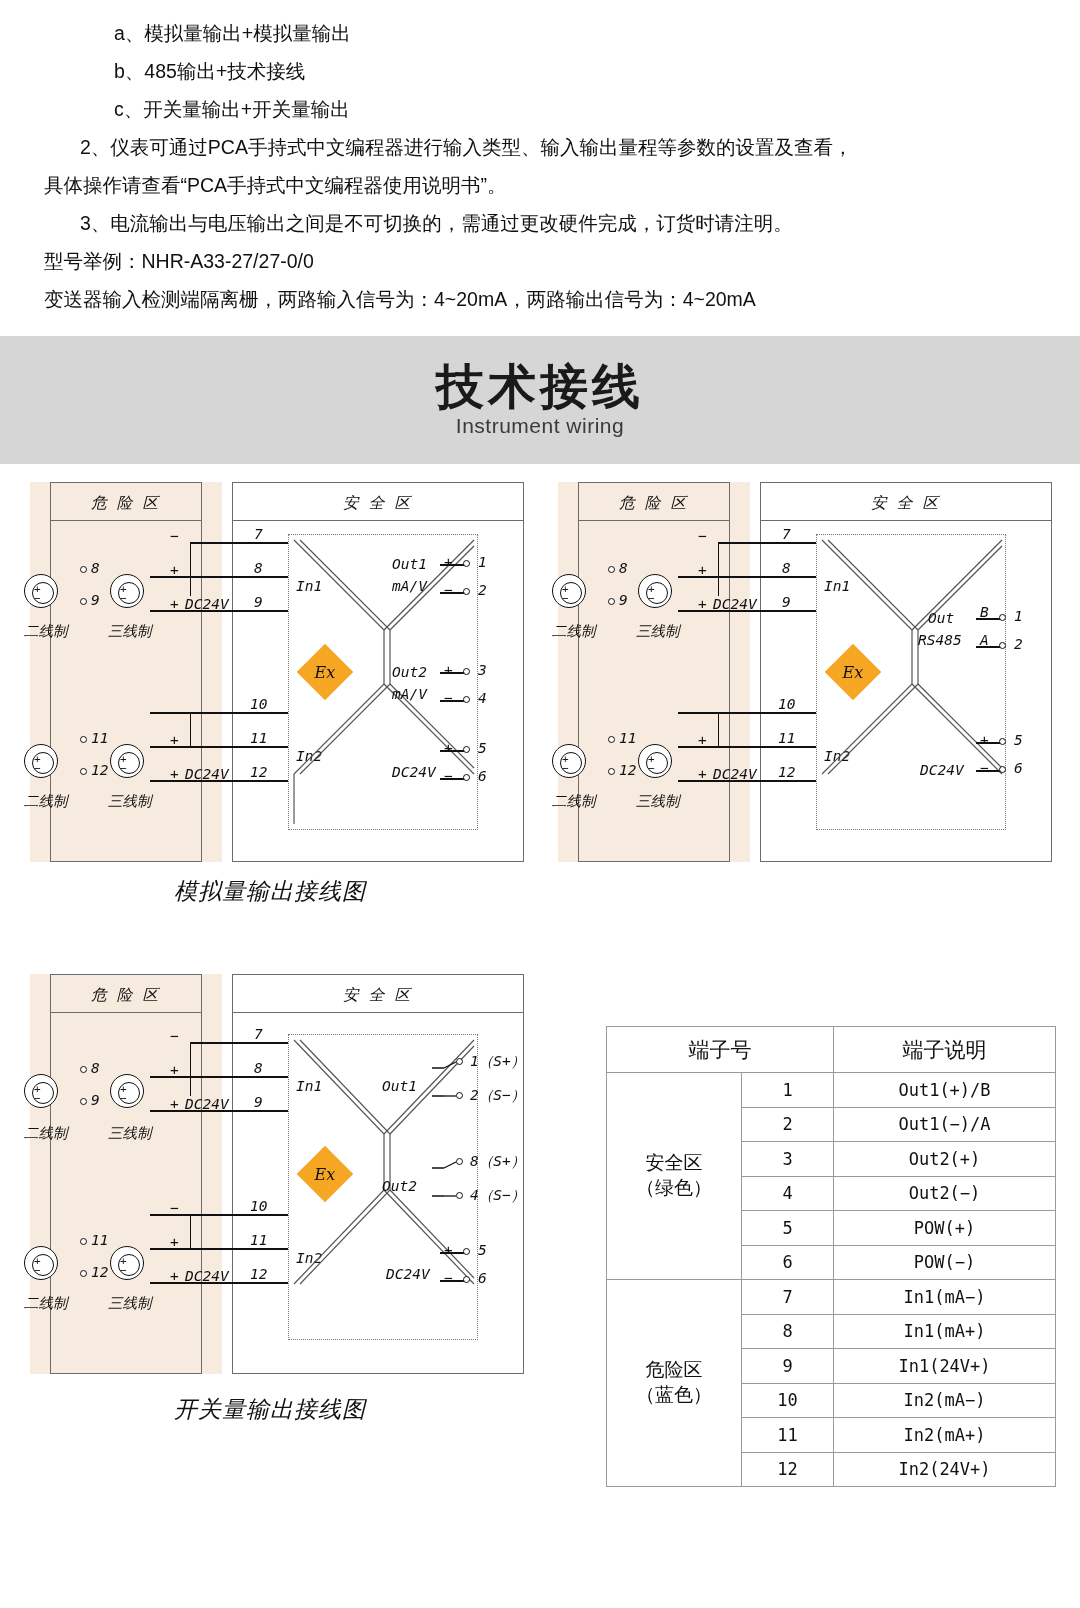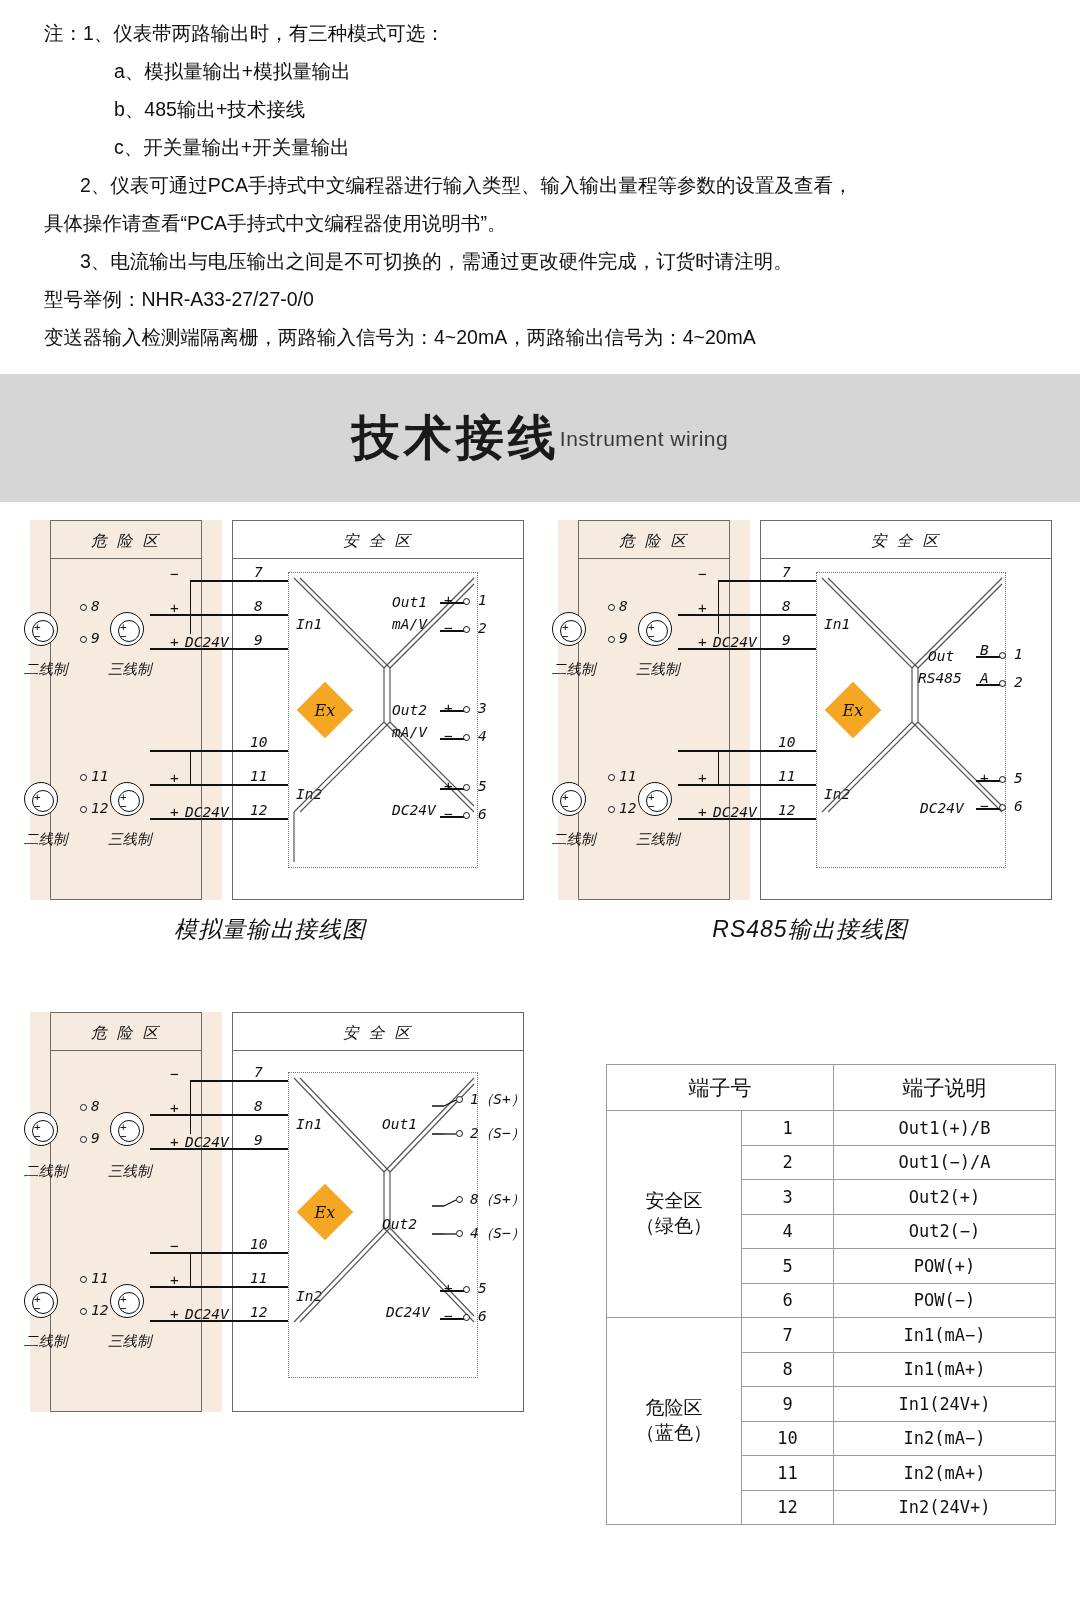--- a/index.html
+++ b/index.html
@@ -25,21 +25,21 @@
   .indent1 { padding-left: 36px; }
   .indent2 { padding-left: 70px; }
 
   
   .banner {
     margin-top: 18px;
     width: 1080px;
     height: 128px;
     background: #d6d6d6;
     display: flex;
-    flex-direction: row;
+    flex-direction: column;
     align-items: center;
     justify-content: center;
   }
   .banner .cn {
     font-size: 48px;
     font-weight: bold;
     letter-spacing: 4px;
     color: #1a1a1a;
     line-height: 1.05;
   }
@@ -162,21 +162,20 @@
     line-height: 1.3;
   }
   .col-num { width: 92px; }
   .col-zone { width: 135px; }
   .col-desc { width: 222px; }
 </style>
 </head>
 <body>
 
 <div class="notes">
-  <div class="ln">注：1、仪表带两路输出时，有三种模式可选：</div>
   <div class="ln indent2">a、模拟量输出+模拟量输出</div>
   <div class="ln indent2">b、485输出+技术接线</div>
   <div class="ln indent2">c、开关量输出+开关量输出</div>
   <div class="ln indent1">2、仪表可通过PCA手持式中文编程器进行输入类型、输入输出量程等参数的设置及查看，</div>
   <div class="ln">具体操作请查看“PCA手持式中文编程器使用说明书”。</div>
   <div class="ln indent1">3、电流输出与电压输出之间是不可切换的，需通过更改硬件完成，订货时请注明。</div>
   <div class="ln">型号举例：NHR-A33-27/27-0/0</div>
   <div class="ln">变送器输入检测端隔离栅，两路输入信号为：4~20mA，两路输出信号为：4~20mA</div>
 </div>
 
@@ -393,21 +392,20 @@
     <div class="lbl" style="left:380px; top:280px;">DC24V</div>
     <div class="lbl" style="left:440px; top:250px;">+</div>
     <div class="lbl" style="left:440px; top:278px;">−</div>
     <div class="line-h" style="left:436px; top:260px; width:24px;"></div>
     <div class="line-h" style="left:436px; top:288px; width:24px;"></div>
     <div class="term-dot" style="left:459px; top:256px;"></div>
     <div class="term-dot" style="left:459px; top:284px;"></div>
     <div class="lbl" style="left:474px; top:250px;">5</div>
     <div class="lbl" style="left:474px; top:278px;">6</div>
 
-    <div class="caption" style="position:absolute; left:0; top:394px; width:540px;">RS485输出接线图</div>
   </div>
 
   <div class="diagram-wrap" style="left:0px; top:510px; width:540px; height:460px;">
     <div class="hazard-zone" style="left:30px; top:0px; width:192px; height:400px;"></div>
     <div class="zone-box" style="left:50px; top:0px; width:152px; height:400px;"></div>
     <div class="zone-rule" style="left:50px; top:38px; width:152px;"></div>
     <div class="zone-title" style="left:50px; top:11px; width:152px;">危 险 区</div>
 
     <div class="zone-box" style="left:232px; top:0px; width:292px; height:400px;"></div>
     <div class="zone-rule" style="left:232px; top:38px; width:292px;"></div>
@@ -505,20 +503,21 @@
     <div class="lbl" style="left:386px; top:292px;">DC24V</div>
     <div class="lbl" style="left:444px; top:268px;">+</div>
     <div class="lbl" style="left:444px; top:296px;">−</div>
     <div class="line-h" style="left:440px; top:278px; width:24px;"></div>
     <div class="line-h" style="left:440px; top:306px; width:24px;"></div>
     <div class="term-dot" style="left:463px; top:274px;"></div>
     <div class="term-dot" style="left:463px; top:302px;"></div>
     <div class="lbl" style="left:478px; top:268px;">5</div>
     <div class="lbl" style="left:478px; top:296px;">6</div>
 
+    <div class="caption" style="position:absolute; left:0; top:420px; width:540px;">开关量输出接线图</div>
   </div>
 
   <table class="term-table" style="left:606px; top:562px;">
     <tbody>
         <tr>
       <th colspan="2" class="col-hdr" style="width:227px;">端子号</th>
       <th class="col-desc">端子说明</th>
     </tr>
 
     <tr>

